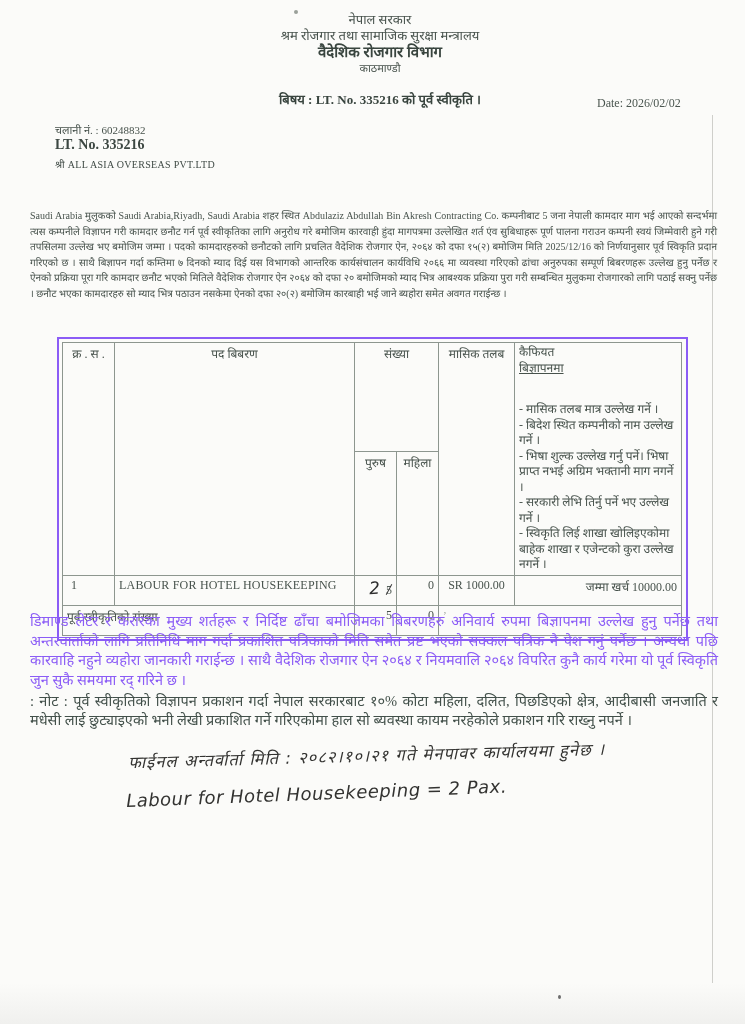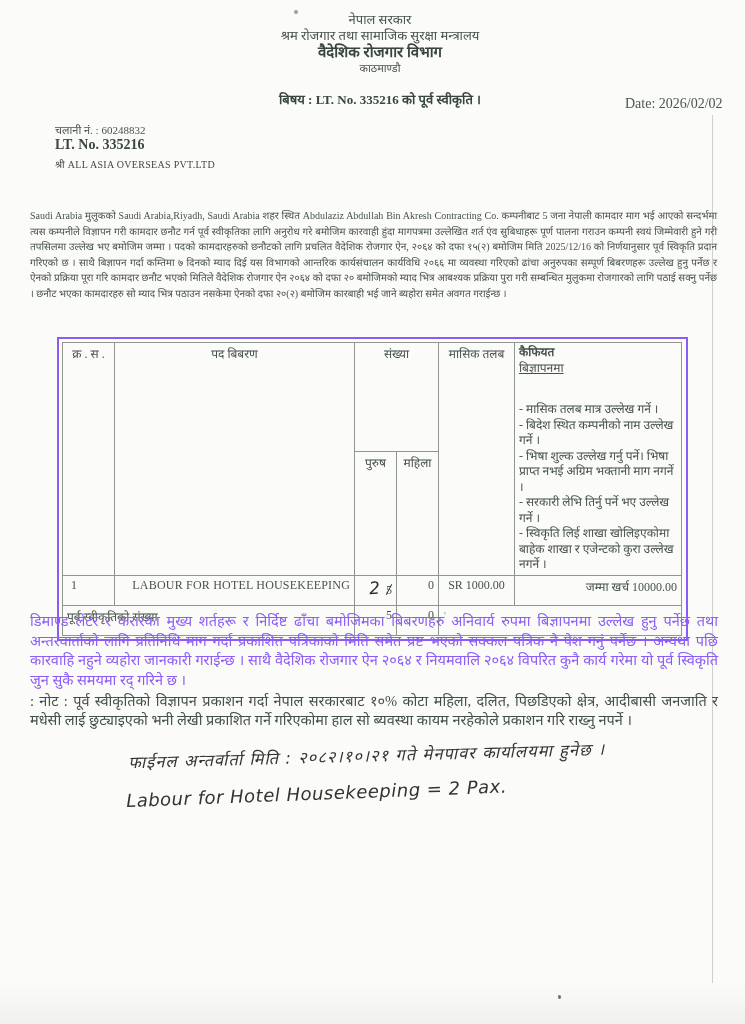--- a/index.html
+++ b/index.html
@@ -10,43 +10,43 @@
     color:#47524c;
   }
   .abs{position:absolute;}
   
   .letterhead{left:170px;top:12px;width:420px;text-align:center;line-height:16px;}
   .lh-govt{font-size:13px;}
   .lh-ministry{font-size:13px;}
   .lh-dept{font-size:15px;font-weight:bold;color:#39453f;}
   .lh-city{font-size:11px;}
   .lh-subject{font-size:13px;font-weight:bold;color:#39453f;margin-top:16px;text-align:center;}
-  .date-line{left:625px;top:96px;font-size:14px;color:#4a554f;}
+  .date-line{left:597px;top:96px;font-size:12px;color:#4a554f;}
   .speck{left:294px;top:10px;width:4px;height:4px;background:#9aa09a;border-radius:50%;}
   
   .chalani{left:55px;top:122px;font-size:11px;font-family:Liberation Serif, serif;}
   .ltno{left:55px;top:137px;font-size:14px;font-weight:bold;color:#3c4742;}
   .addressee{left:55px;top:157px;font-size:10px;color:#3f4a45;letter-spacing:.3px;}
   
   .para1{left:30px;top:208px;width:687px;font-size:10px;line-height:15.6px;text-align:justify;}
   .para2{left:30px;top:612px;width:688px;font-size:14.5px;line-height:19.5px;text-align:justify;color:#8b5cf6;}
   .note{left:30px;top:692px;width:688px;font-size:14.5px;line-height:18.5px;text-align:justify;color:#42504a;}
   
   .tbl-wrap{left:57px;top:337px;width:627px;border:2px solid #8b5cf6;background:transparent;}
   table.main{border-collapse:collapse;margin:3px;width:619px;table-layout:fixed;}
   table.main td{border:1px solid #8d968f;font-size:12px;padding:2px 4px;vertical-align:top;color:#47524c;}
   td.c-center{text-align:center;}
   td.v-mid{vertical-align:middle;}
   .hdr{font-size:12.5px;}
   .remarks-cell{font-size:12.5px;line-height:15.5px;padding:2px 6px;}
-  .rem-title{display:block;font-weight:bold;}
+  .rem-title{display:block;}
   .rem-sub{display:inline-block;text-decoration:underline;margin-bottom:26px;}
   .rem-item{margin:0;}
   td.num{text-align:right;padding-right:8px;}
-  .pos-cell{padding-left:12px;font-size:12px;letter-spacing:.2px;text-align:right;}
+  .pos-cell{padding-left:12px;font-size:12px;letter-spacing:.2px;}
   .total-cell{text-align:right;padding-right:10px;vertical-align:middle;}
   .footer-label{padding-right:10px;font-size:12.5px;vertical-align:middle;}
   .hand-num{
     font-family:"DejaVu Sans",sans-serif;font-style:italic;
     font-size:17px;color:#2e2e2e;display:inline-block;transform:rotate(-4deg);
     margin-right:6px;
   }
   .struck{position:relative;display:inline-block;color:#55605a;}
   .struck::after{
     content:"";position:absolute;left:-3px;right:-3px;top:46%;

